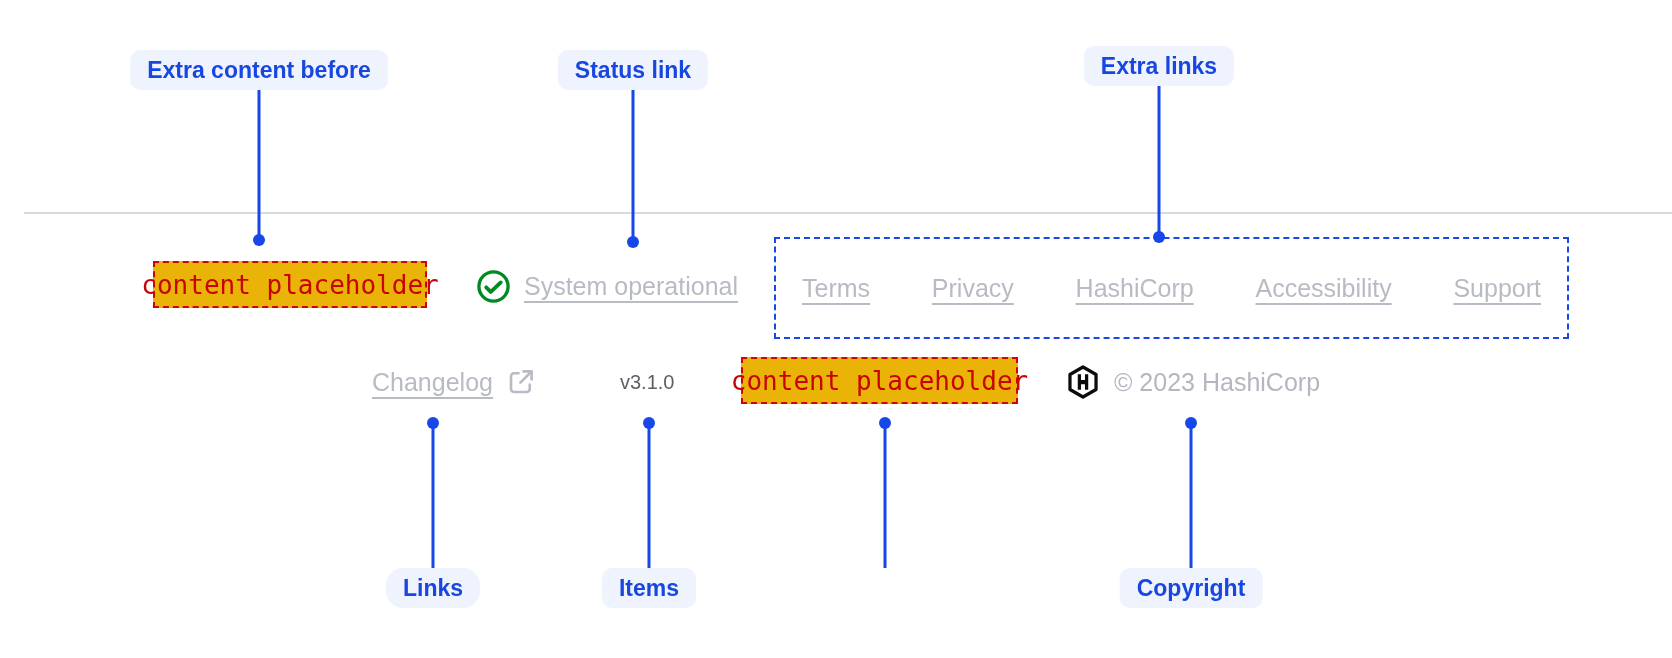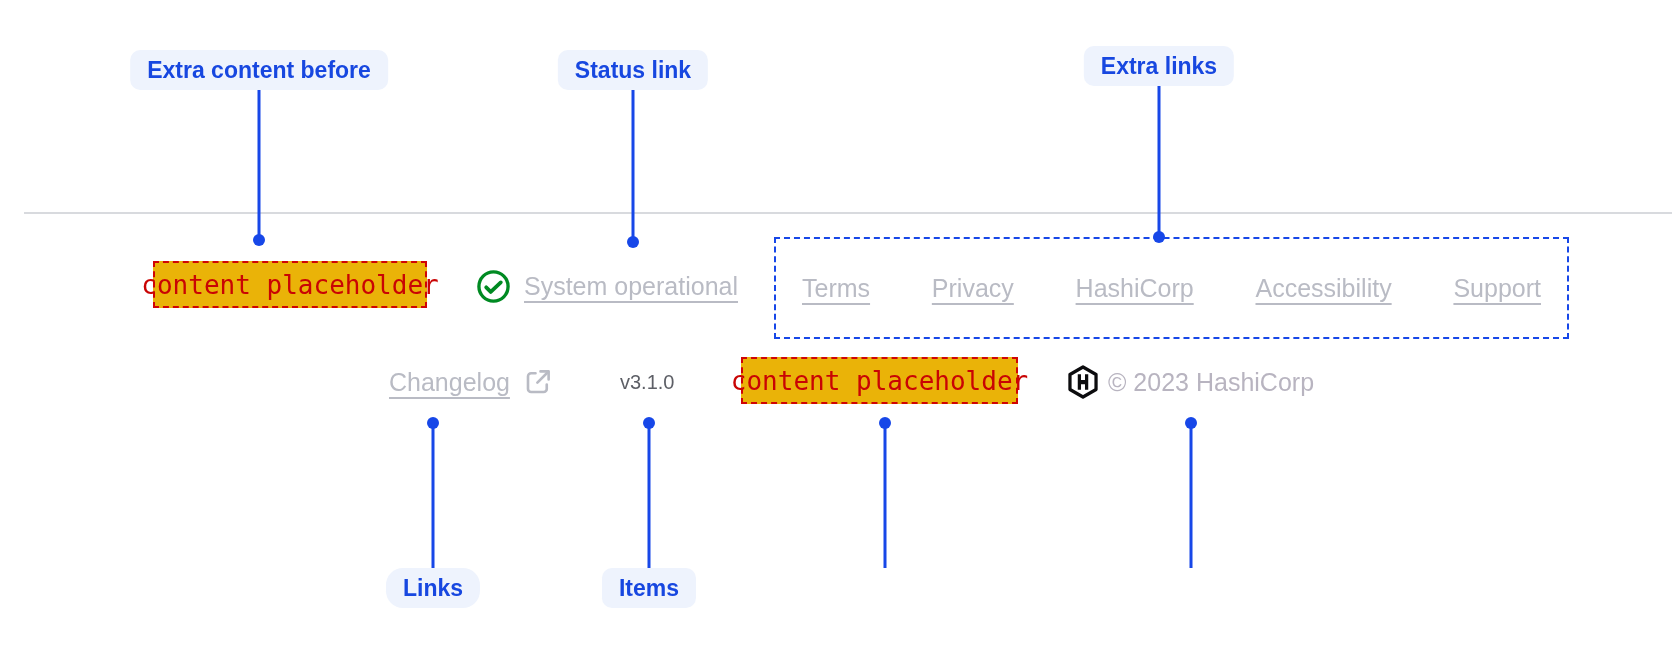--- a/index.html
+++ b/index.html
@@ -112,38 +112,38 @@
   </div>
 
   <div class="legalbox" style="left:750px;top:237px;width:795px;height:102px;">
     <a class="flink">Terms</a>
     <a class="flink">Privacy</a>
     <a class="flink">HashiCorp</a>
     <a class="flink">Accessibility</a>
     <a class="flink">Support</a>
   </div>
 
-  <div class="hgroup" style="left:365px;top:357px;gap:13px;">
+  <div class="hgroup" style="left:348px;top:357px;gap:13px;">
     <a class="flink">Changelog</a>
     <span class="icon">
       <svg width="30" height="30" viewBox="0 0 24 24" fill="none" stroke="#b9bbc4" stroke-width="2.1" stroke-linecap="round" stroke-linejoin="round">
         <path d="M10 5H6.5A2.5 2.5 0 0 0 4 7.5v10A2.5 2.5 0 0 0 6.5 20h10a2.5 2.5 0 0 0 2.5-2.5V14"></path>
         <path d="M14 3.5h6.5V10"></path>
         <path d="M20 4l-8.5 8.5"></path>
       </svg>
     </span>
   </div>
 
   <div class="hgroup" style="left:596px;top:357px;">
     <span class="version">v3.1.0</span>
   </div>
 
   <div class="ph" style="left:717px;top:357px;width:277px;height:47px;">content placeholder</div>
 
-  <div class="hgroup" style="left:1042px;top:357px;gap:8px;">
+  <div class="hgroup" style="left:1042px;top:357px;gap:14px;">
     <span class="icon">
       <svg width="34" height="34" viewBox="0 0 24 24">
         <path d="M12 1.4 2.8 6.7v10.6L12 22.6l9.2-5.3V6.7z" fill="none" stroke="#0c0c0e" stroke-width="2.3" stroke-linejoin="round"></path>
         <path d="M8.3 6.6h2.3v3.9h2.8V6.6h2.3v10.8h-2.3v-3.9h-2.8v3.9H8.3z" fill="#0c0c0e"></path>
       </svg>
     </span>
     <span class="copyright">© 2023 HashiCorp</span>
   </div>
 
   <div class="cdot" style="left:409px;top:423px;"></div>
@@ -152,14 +152,15 @@
 
   <div class="cdot" style="left:625px;top:423px;"></div>
   <div class="cline" style="left:625px;top:423px;height:145px;"></div>
   <div class="pill" style="left:625px;top:568px;">Items</div>
 
   <div class="cdot" style="left:861px;top:423px;"></div>
   <div class="cline" style="left:861px;top:423px;height:145px;"></div>
 
   <div class="cdot" style="left:1167px;top:423px;"></div>
   <div class="cline" style="left:1167px;top:423px;height:145px;"></div>
+  <div class="pill" style="left:1167px;top:568px;">Copyright</div>
 
 </div>
 
 </body></html>

